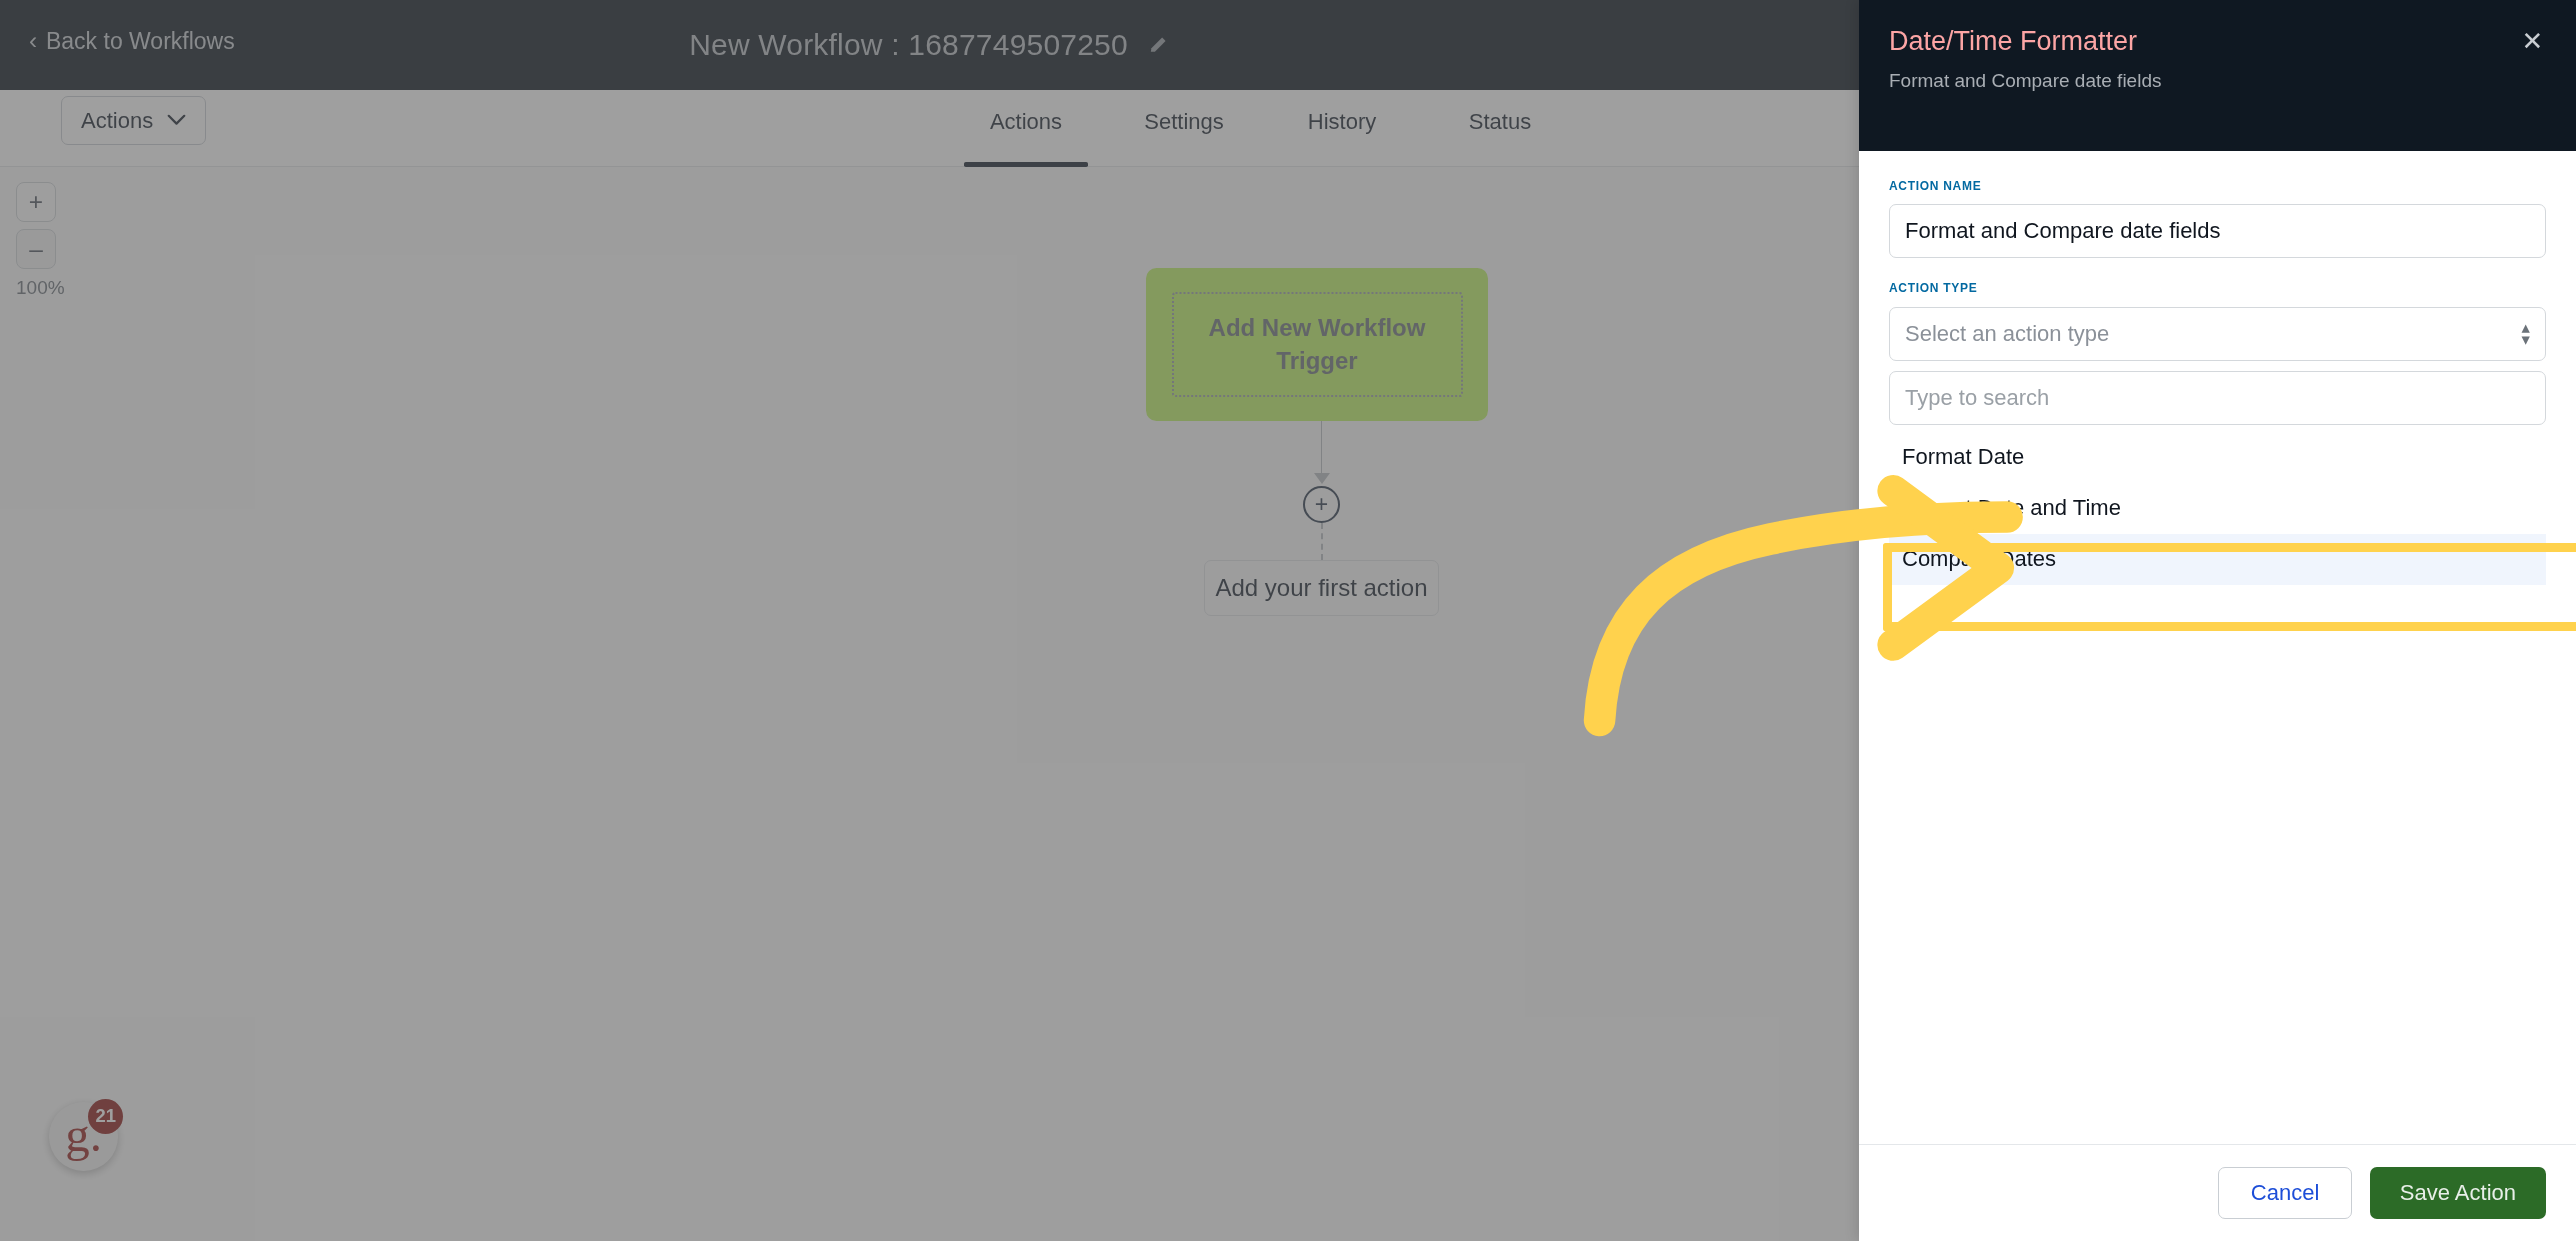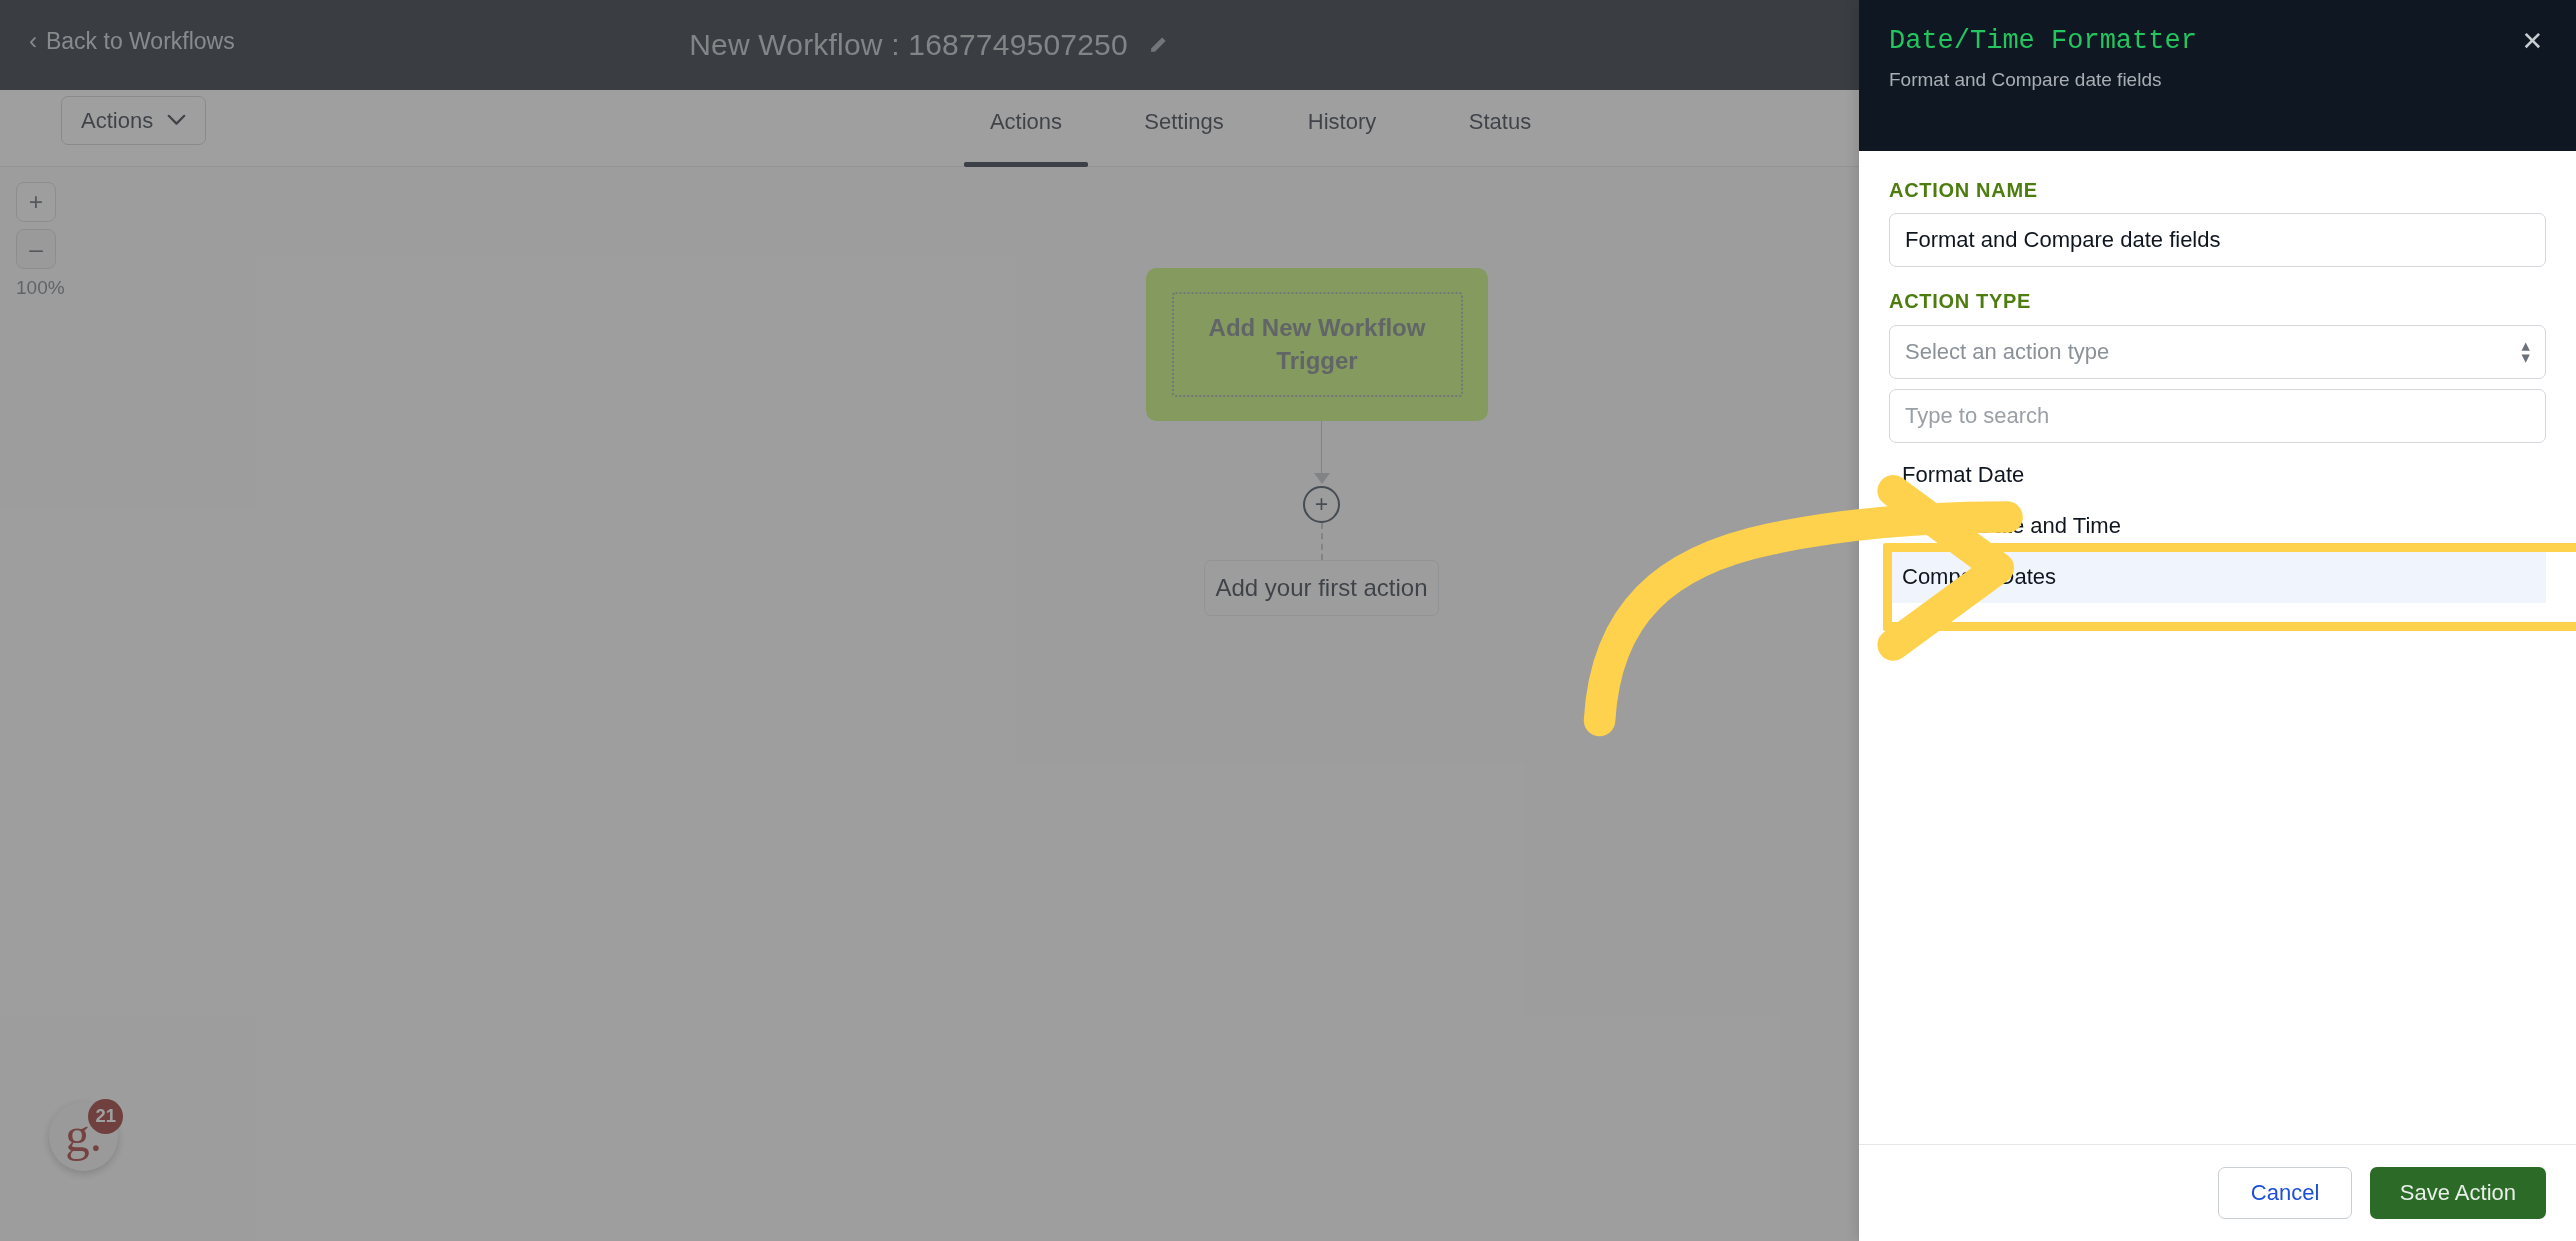--- a/index.html
+++ b/index.html
@@ -126,31 +126,31 @@
   
   .panel {
     position: absolute; right: 0; top: 0; width: 717px; height: 1241px;
     background: #ffffff; z-index: 60; box-shadow: -2.6px 0 12.3px rgba(0,0,0,.12);
     display: flex; flex-direction: column;
   }
   .panel-header {
     background: #0f1822; height: 151px; padding: 26px 30px 0 30px; position: relative;
     flex: 0 0 auto;
   }
-  .panel-title { color: #22c55e; font-size: 27px; font-family: Liberation Mono, monospace; }
+  .panel-title { color: #fca5a5; font-size: 27px; }
   .panel-sub { color: #a9aeb4; font-size: 19px; margin-top: 13px; }
   .panel-close {
     position: absolute; right: 26px; top: 23px; width: 35px; height: 35px;
     display: flex; align-items: center; justify-content: center;
     color: #c8cdd2; font-size: 26px; cursor: pointer; line-height: 1;
   }
   .panel-body { flex: 1 1 auto; padding: 28px 30px 0 30px; position: relative; }
 
   .field-label {
-    font-size: 20px; font-weight: bold; letter-spacing: 0.7px; color: #4d7c0f;
+    font-size: 12px; font-weight: bold; letter-spacing: 0.7px; color: #0369a1;
     margin-bottom: 11.4px;
   }
   .text-input {
     width: 100%; height: 54px; border: 0.9px solid #d4d8dc; border-radius: 7px;
     background: #ffffff; padding: 0 15px; font-size: 22px; color: #10161f;
     display: flex; align-items: center; font-family: "Liberation Sans", sans-serif;
   }
   .field-gap { height: 23px; }
 
   .select-box {

